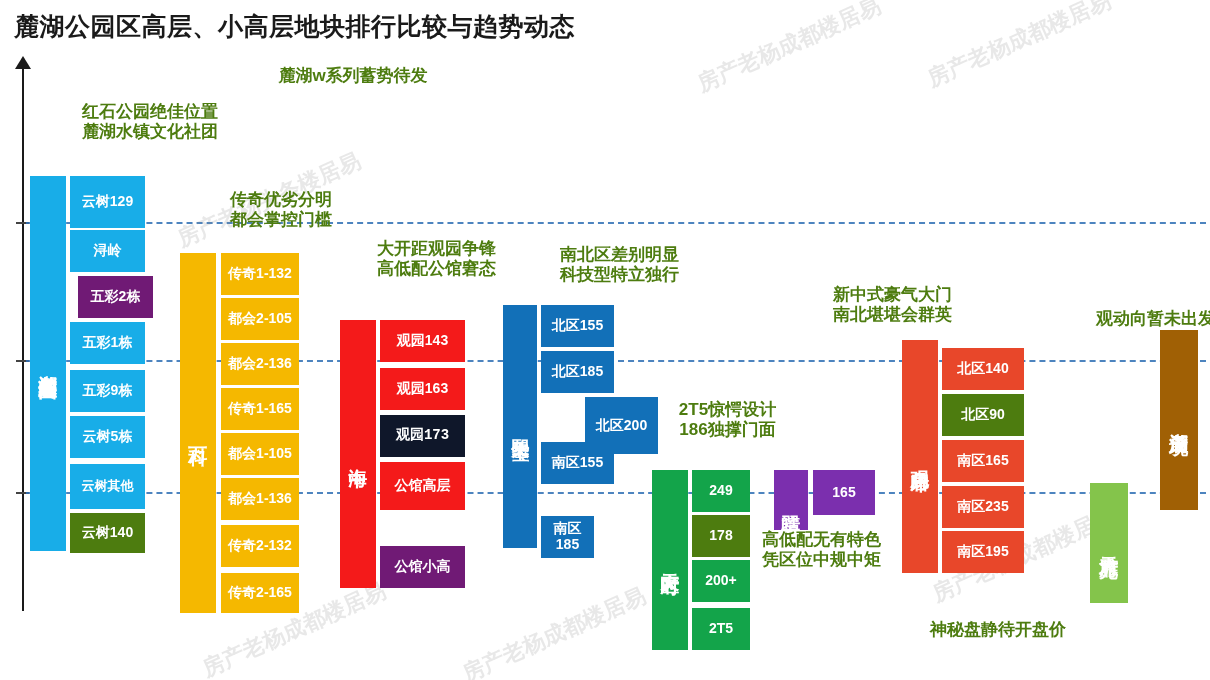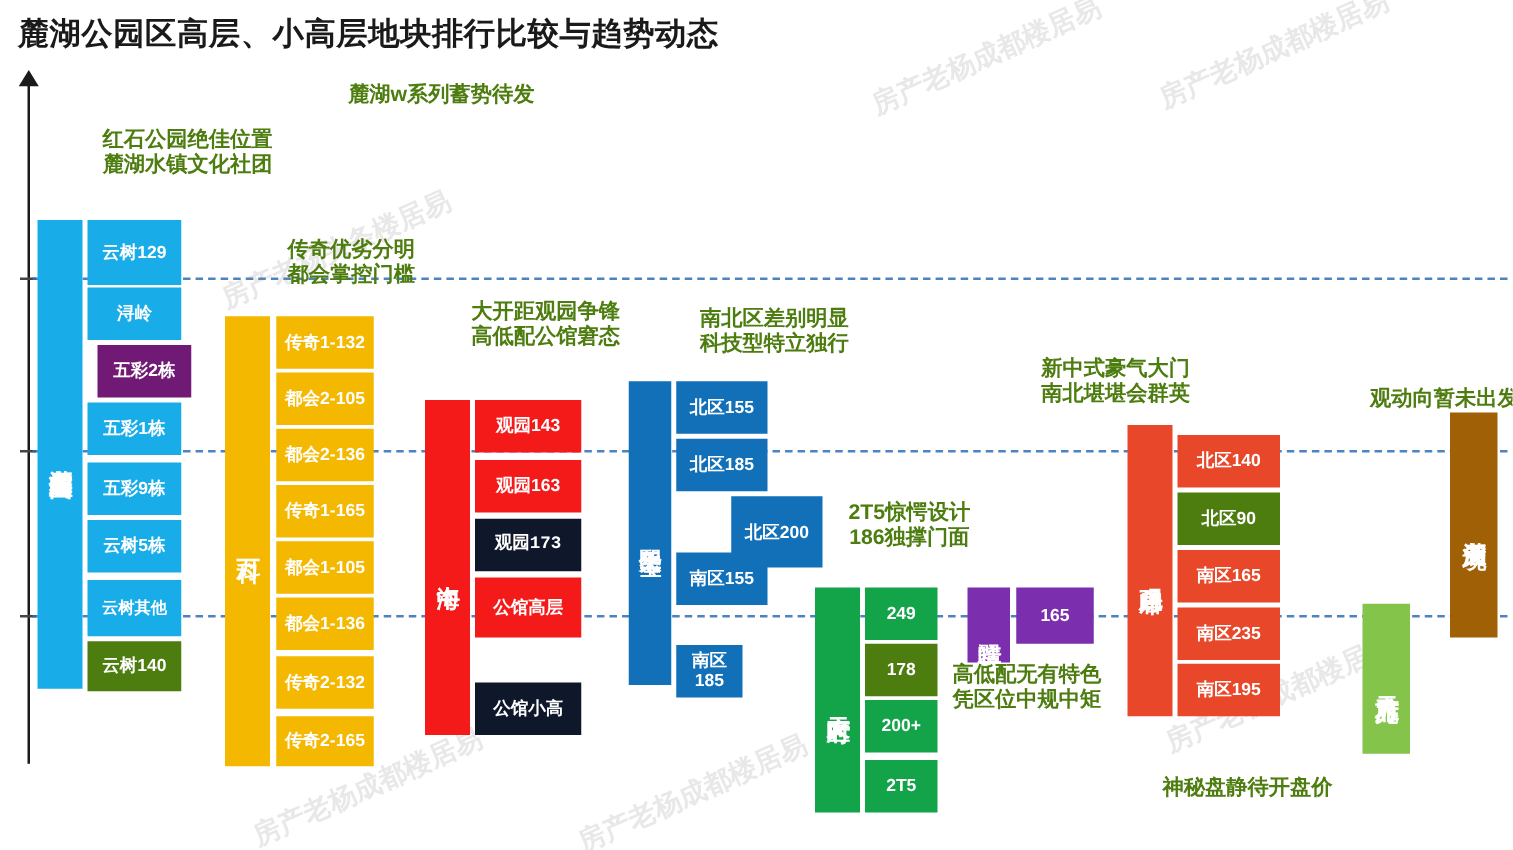--- a/index.html
+++ b/index.html
@@ -156,21 +156,21 @@
   <div class="cell" style="left:221px; top:478px; width:78px; height:42px; background:#F5B800;">都会1-136</div>
   <div class="cell" style="left:221px; top:525px; width:78px; height:42px; background:#F5B800;">传奇2-132</div>
   <div class="cell" style="left:221px; top:573px; width:78px; height:40px; background:#F5B800;">传奇2-165</div>
 
   <div class="group-label" style="left:340px; top:320px; width:36px; height:268px; background:#F41A1A;">中海</div>
 
   <div class="cell" style="left:380px; top:320px; width:85px; height:42px; background:#F41A1A;">观园143</div>
   <div class="cell" style="left:380px; top:368px; width:85px; height:42px; background:#F41A1A;">观园163</div>
   <div class="cell" style="left:380px; top:415px; width:85px; height:42px; background:#0f172a;font-family:Liberation Mono, monospace;">观园173</div>
   <div class="cell" style="left:380px; top:462px; width:85px; height:48px; background:#F41A1A;">公馆高层</div>
-  <div class="cell" style="left:380px; top:546px; width:85px; height:42px; background:#0f172a;">公馆小高</div>
+  <div class="cell" style="left:380px; top:546px; width:85px; height:42px; background:#701a75;">公馆小高</div>
 
   <div class="group-label" style="left:503px; top:305px; width:34px; height:243px; background:#1270B8; font-size:18px;">熙华天玺</div>
 
   <div class="cell" style="left:541px; top:305px; width:73px; height:42px; background:#1270B8;">北区155</div>
   <div class="cell" style="left:541px; top:351px; width:73px; height:42px; background:#1270B8;">北区185</div>
   <div class="cell" style="left:541px; top:397px; width:73px; height:57px; background:#1270B8;margin-left:44px;">北区200</div>
   <div class="cell" style="left:541px; top:442px; width:73px; height:42px; background:#1270B8;">南区155</div>
   <div class="cell" style="left:541px; top:506px; width:53px; height:42px; background:#1270B8;margin-top:10px;">南区185</div>
 
   <div class="group-label" style="left:652px; top:470px; width:36px; height:180px; background:#13A44A;">天府时区</div>

